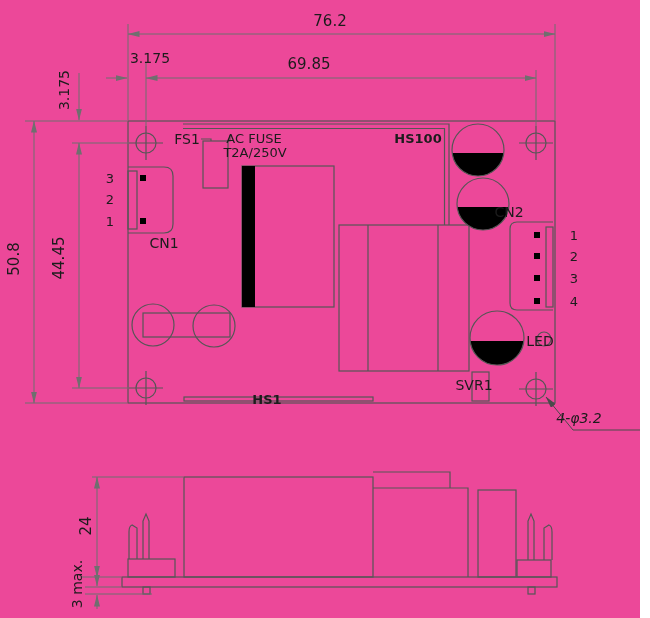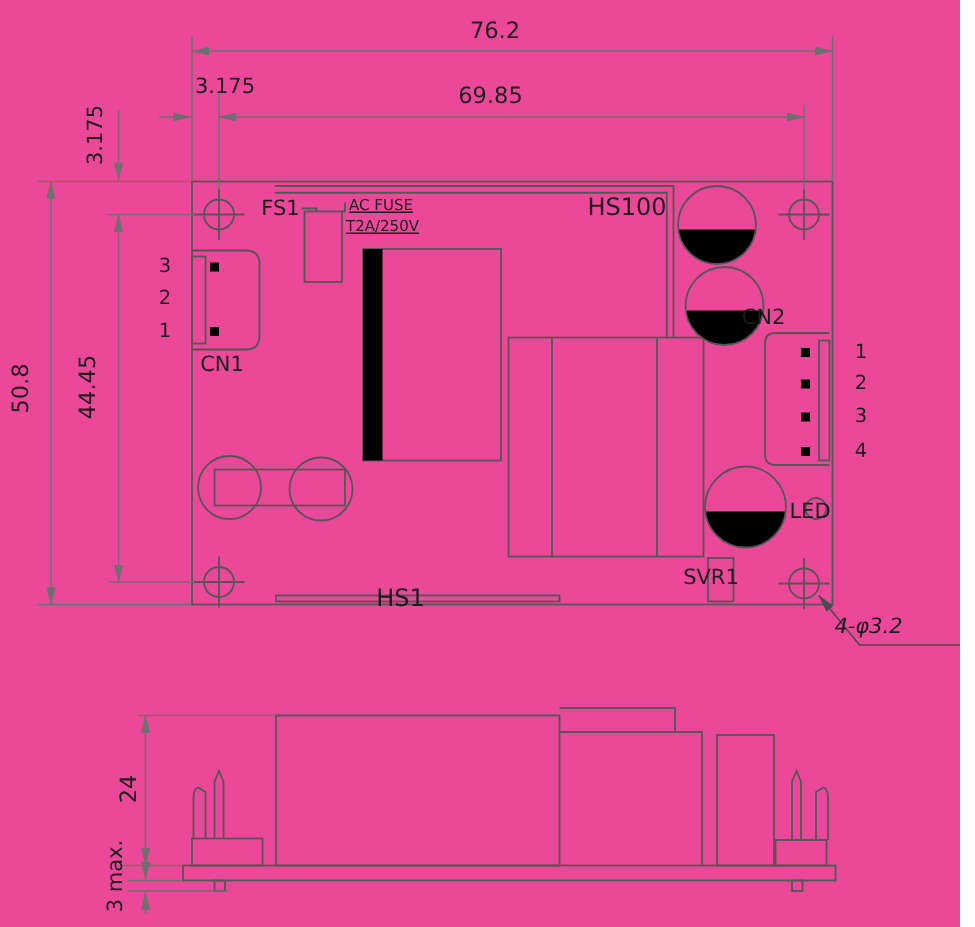--- a/index.html
+++ b/index.html
@@ -9,22 +9,22 @@
   }
   #stage svg{position:absolute;left:0;top:0;}
   .lbl{
     position:absolute;color:#1c1c1c;white-space:nowrap;line-height:1;
     transform:translate(-50%,-50%);font-family:"DejaVu Sans","Liberation Sans",sans-serif;
   }
   .lbl.rot{transform:translate(-50%,-50%) rotate(-90deg);}
   .fs15{font-size:15px;}
   .fs14{font-size:14px;}
   .fs13{font-size:13px;}
-  .fs12{font-size:16px;}
-  .fs11{font-size:10px;text-decoration:underline;}
+  .fs12{font-size:13px;font-weight:bold;}
+  .fs11{font-size:13px;}
 </style>
 </head>
 <body>
 
 <div id="stage">
 
   <svg width="650" height="618" viewBox="0 0 650 618">
     <defs>
       <marker id="arG" viewBox="0 0 12 6" refX="11.5" refY="3" markerWidth="12" markerHeight="6" orient="auto-start-reverse">
           <path d="M0,0 L12,3 L0,6 Z" fill="#6f6f6f"></path>
@@ -188,31 +188,31 @@
       <line x1="85" y1="587" x2="121" y2="587"></line>
       <line x1="85" y1="594" x2="152" y2="594"></line>
       <line x1="97" y1="477" x2="97" y2="577" marker-start="url(#arG)" marker-end="url(#arG)"></line>
       <line x1="97" y1="572" x2="97" y2="586" marker-end="url(#arG)"></line>
       <line x1="97" y1="609" x2="97" y2="595" marker-end="url(#arG)"></line>
     </g>
   </svg>
 
   <div class="lbl fs15" style="left:330px;top:21px">76.2</div>
   <div class="lbl fs14" style="left:150px;top:58px">3.175</div>
-  <div class="lbl fs15" style="left:327px;top:64px">69.85</div>
+  <div class="lbl fs15" style="left:309px;top:64px">69.85</div>
   <div class="lbl rot fs14" style="left:64px;top:90px">3.175</div>
   <div class="lbl rot fs15" style="left:14px;top:259px">50.8</div>
   <div class="lbl rot fs15" style="left:59px;top:258px">44.45</div>
   <div class="lbl fs14" style="left:579px;top:418px;font-style:italic">4-φ3.2</div>
 
   <div class="lbl fs14" style="left:187px;top:139px">FS1</div>
   <div class="lbl fs11" style="left:254px;top:138px">AC FUSE</div>
   <div class="lbl fs11" style="left:255px;top:152px">T2A/250V</div>
   <div class="lbl fs12" style="left:418px;top:138px">HS100</div>
-  <div class="lbl fs14" style="left:148px;top:243px">CN1</div>
+  <div class="lbl fs14" style="left:164px;top:243px">CN1</div>
   <div class="lbl fs14" style="left:509px;top:212px">CN2</div>
   <div class="lbl fs14" style="left:540px;top:341px">LED</div>
   <div class="lbl fs14" style="left:474px;top:385px">SVR1</div>
   <div class="lbl fs12" style="left:267px;top:399px">HS1</div>
 
   <div class="lbl fs13" style="left:110px;top:178px">3</div>
   <div class="lbl fs13" style="left:110px;top:199px">2</div>
   <div class="lbl fs13" style="left:110px;top:221px">1</div>
 
   <div class="lbl fs13" style="left:574px;top:235px">1</div>

